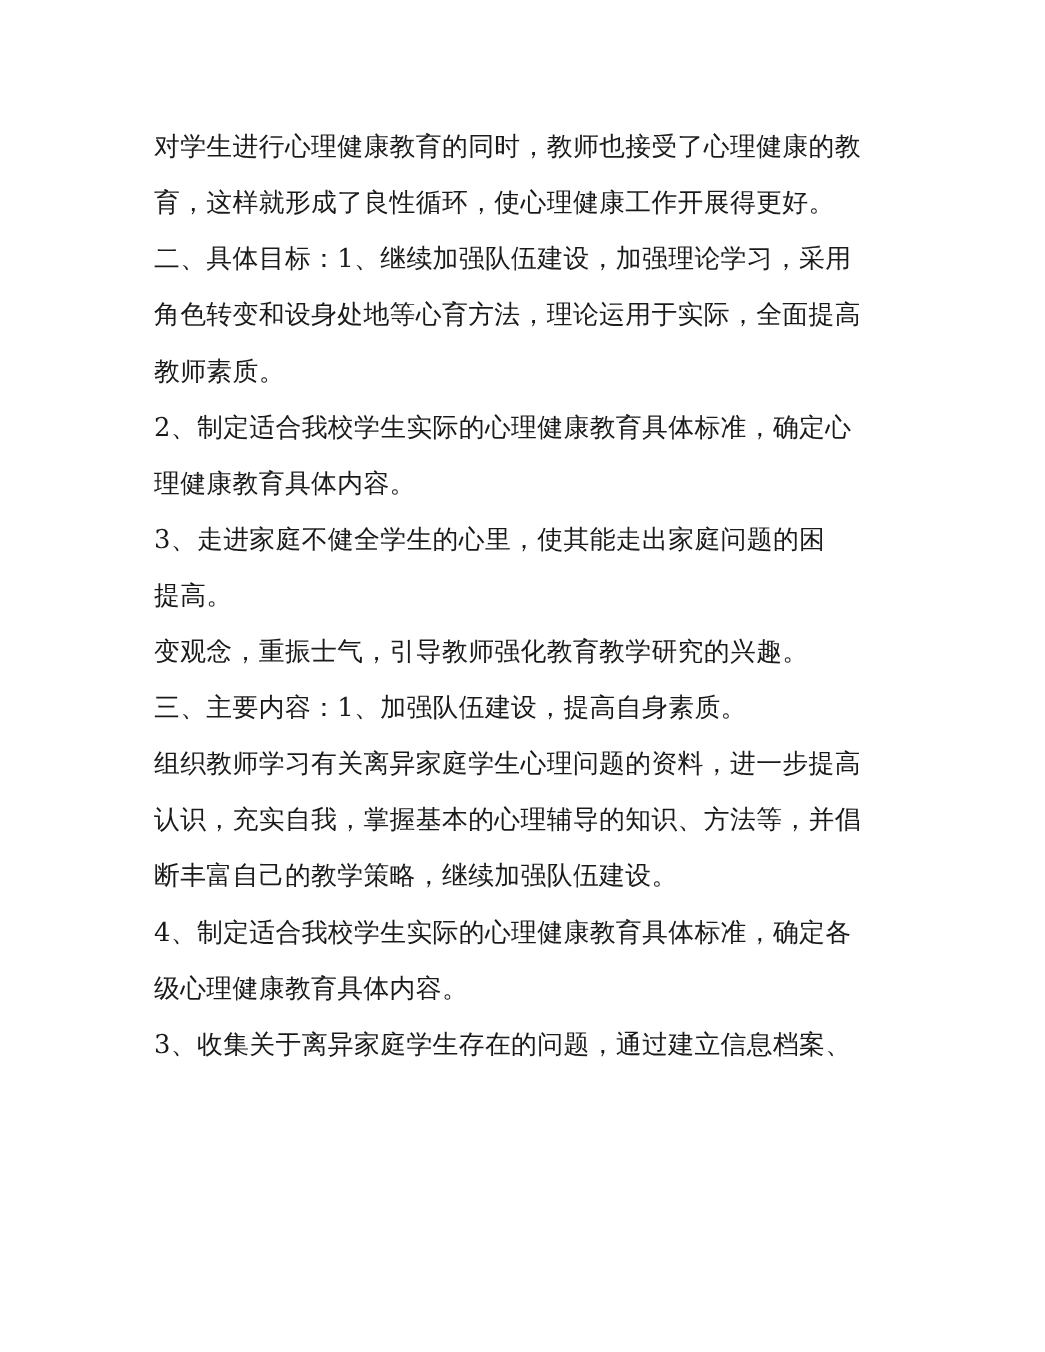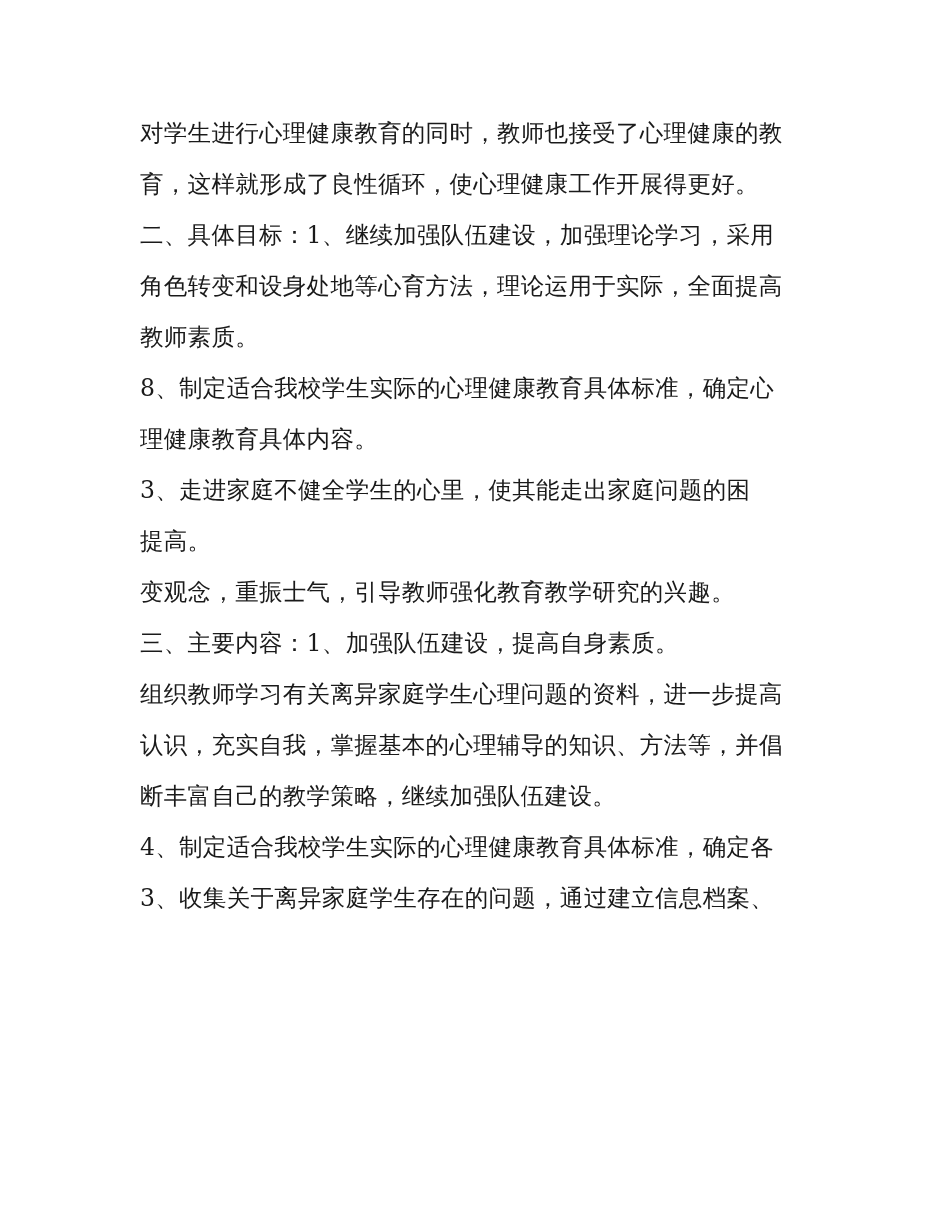--- a/index.html
+++ b/index.html
@@ -41,25 +41,26 @@
 </head>
 <body>
 
 <div class="page">
   <div class="content">
     <div class="line">对学生进行心理健康教育的同时，教师也接受了心理健康的教</div>
     <div class="line">育，这样就形成了良性循环，使心理健康工作开展得更好。</div>
     <div class="line">二、具体目标：1、继续加强队伍建设，加强理论学习，采用</div>
     <div class="line">角色转变和设身处地等心育方法，理论运用于实际，全面提高</div>
     <div class="line">教师素质。</div>
-    <div class="line">8、制定适合我校学生实际的心理健康教育具体标准，确定心</div>
+    <div class="line">2、制定适合我校学生实际的心理健康教育具体标准，确定心</div>
     <div class="line">理健康教育具体内容。</div>
     <div class="line">3、走进家庭不健全学生的心里，使其能走出家庭问题的困</div>
     <div class="line">提高。</div>
     <div class="line">变观念，重振士气，引导教师强化教育教学研究的兴趣。</div>
     <div class="line">三、主要内容：1、加强队伍建设，提高自身素质。</div>
     <div class="line">组织教师学习有关离异家庭学生心理问题的资料，进一步提高</div>
     <div class="line">认识，充实自我，掌握基本的心理辅导的知识、方法等，并倡</div>
     <div class="line">断丰富自己的教学策略，继续加强队伍建设。</div>
     <div class="line">4、制定适合我校学生实际的心理健康教育具体标准，确定各</div>
+    <div class="line">级心理健康教育具体内容。</div>
     <div class="line">3、收集关于离异家庭学生存在的问题，通过建立信息档案、</div>
   </div>
 </div>
 
 </body></html>

